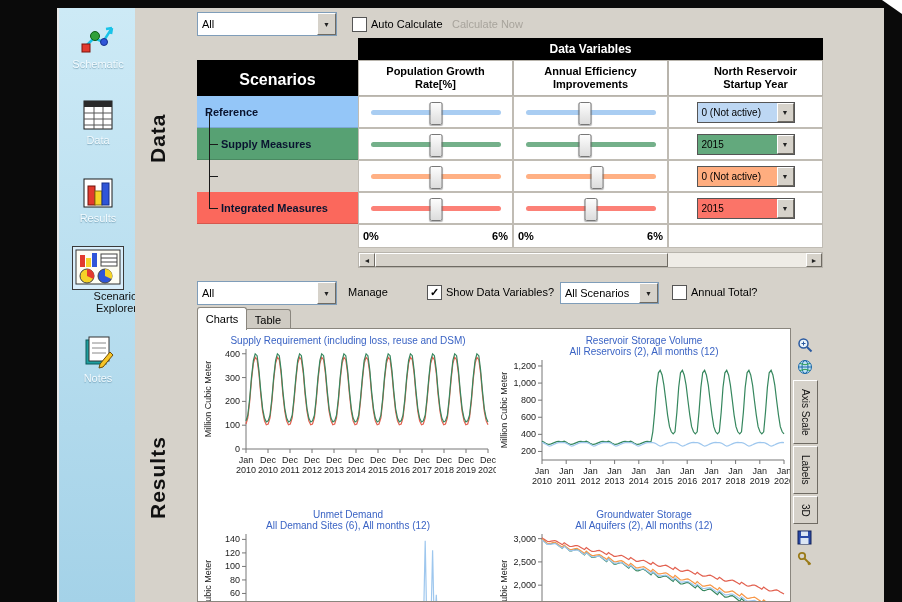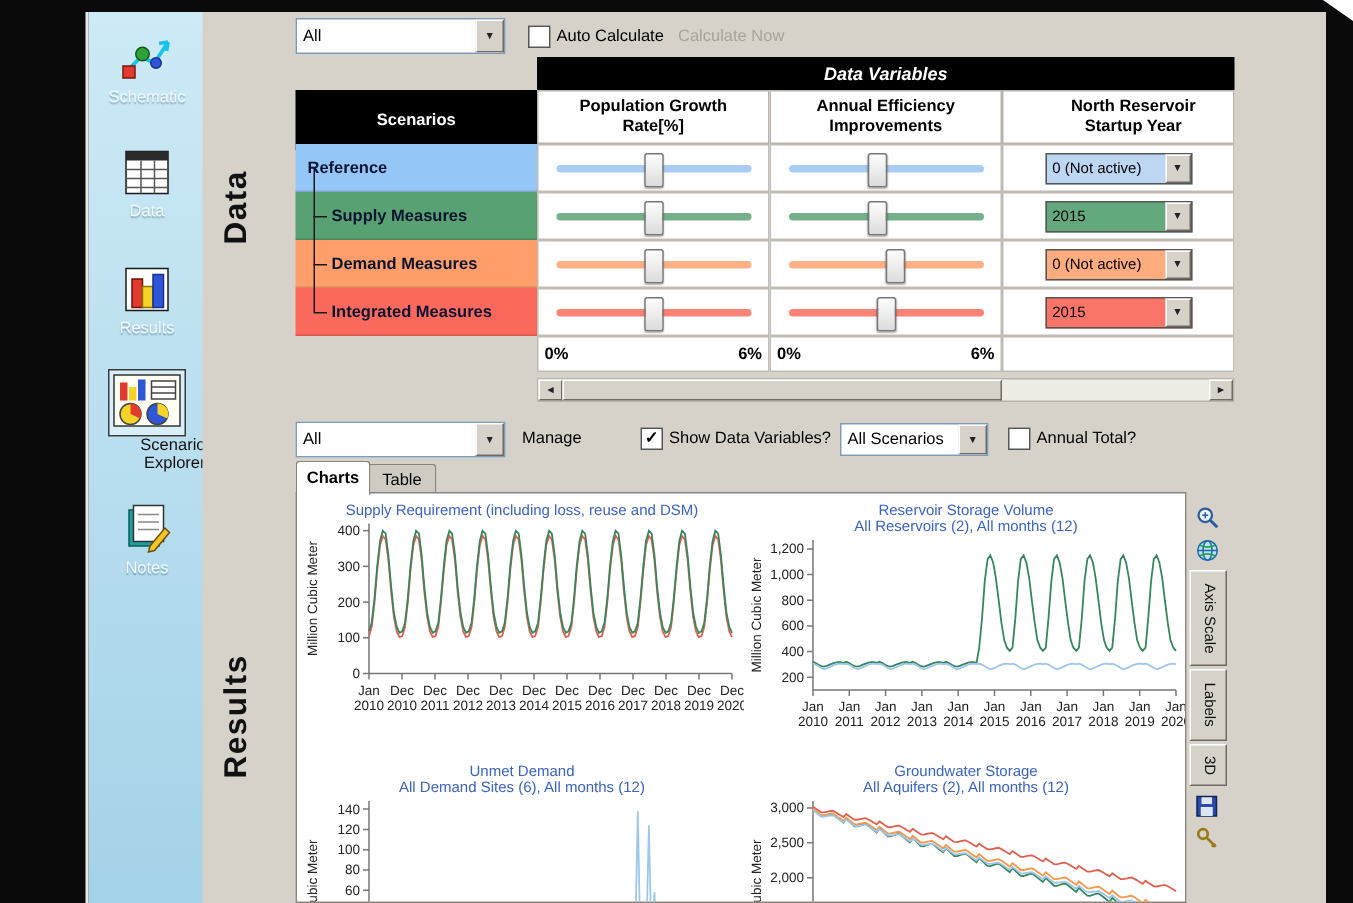--- a/index.html
+++ b/index.html
@@ -42,21 +42,21 @@
   
   .hscroll{position:absolute;height:16px;display:flex;background:#efece6;border:1px solid #b8b4ac;box-sizing:border-box;}
   .sb-btn{width:16px;height:100%;background:#d6d2ca;border:1px solid;border-color:#fff #6f6b63 #6f6b63 #fff;
           font-size:7px;display:flex;align-items:center;justify-content:center;color:#222;box-sizing:border-box;}
   .sb-track{flex:1;position:relative;}
   .sb-thumb{position:absolute;left:0;top:0;height:100%;width:68%;background:#d6d2ca;
             border:1px solid;border-color:#fff #6f6b63 #6f6b63 #fff;box-sizing:border-box;}
   
   .tab{position:absolute;display:flex;align-items:center;justify-content:center;border:1px solid #8a867e;
        border-bottom:none;border-radius:3px 3px 0 0;cursor:pointer;}
-  .tab.active{background:#fff;z-index:3;font-weight:bold;}
+  .tab.active{background:#fff;z-index:3;font-weight:normal;}
   .tab.inactive{background:#cfcbc3;}
   #charts-panel{position:absolute;left:197px;top:328px;width:594px;height:274px;background:#fff;
                 border:1px solid #8a867e;overflow:hidden;box-sizing:border-box;}
   .chart{position:absolute;width:296px;height:172px;}
   .c-title{font-size:10px;color:#3a63c4;text-align:center;line-height:11px;white-space:nowrap;}
   
   #side-toolbar{position:absolute;left:793px;top:334px;width:25px;}
   .vt-btn{width:23px;background:#d6d2ca;border:1px solid;border-color:#fff #6f6b63 #6f6b63 #fff;
           writing-mode:vertical-rl;display:flex;align-items:center;justify-content:center;
           font-size:10px;color:#111;margin:2px 0;cursor:pointer;}
@@ -153,35 +153,32 @@
     <div class="rot-label" style="left:5px;top:40px;width:36px;height:180px;">Data</div>
 
     <div class="dd" style="left:62px;top:4px;width:138px;height:22px;">
       <span class="dd-text">All</span>
       <span class="dd-btn">▼</span>
     </div>
     <span class="cb" style="left:217px;top:9px;"></span>
     <span class="lbl" style="left:236px;top:10px;">Auto Calculate</span>
     <span class="lbl" style="left:317px;top:10px;color:#a8a49c;">Calculate Now</span>
 
-    <div class="blackhdr" style="left:223px;top:30px;width:465px;height:22px;font-size:12px;font-style:italic;">Data Variables</div>
-    <div class="blackhdr" style="left:62px;top:52px;width:161px;height:40px;font-size:11px;">Scenarios</div>
+    <div class="blackhdr" style="left:223px;top:30px;width:465px;height:22px;font-size:12px;">Data Variables</div>
+    <div class="blackhdr" style="left:62px;top:52px;width:161px;height:40px;font-size:16px;">Scenarios</div>
     <div class="colhdr" style="left:223px;top:52px;width:155px;height:36px;">Population Growth Rate[%]</div>
     <div class="colhdr" style="left:378px;top:52px;width:155px;height:36px;">Annual Efficiency Improvements</div>
     <div class="colhdr" style="left:533px;top:52px;width:155px;height:36px;padding-left:26px;">North Reservoir Startup Year</div>
 
     <div style="position:absolute;left:62px;top:88px;width:161px;height:128px;">
       <div class="scen-cell" style="left: 0px; top: 0px; width: 161px; height: 32px; padding-left: 8px; background: rgb(148, 198, 248);">
         <span>Reference</span>
       </div>
       <div class="scen-cell" style="left: 0px; top: 32px; width: 161px; height: 32px; padding-left: 24px; background: rgb(87, 161, 115);">
         <span>Supply Measures</span>
-      </div>
-      <div class="scen-cell" style="left: 0px; top: 64px; width: 161px; height: 32px; padding-left: 24px; background: rgb(255, 158, 107);">
-        <span>Demand Measures</span>
       </div>
       <div class="scen-cell" style="left: 0px; top: 96px; width: 161px; height: 32px; padding-left: 24px; background: rgb(251, 104, 92);">
         <span>Integrated Measures</span>
       </div>
       <div class="treeline" style="left:12px;top:16px;width:1px;height:96px;"></div>
       <div class="treeline" style="left:12px;top:48px;width:9px;height:1px;"></div>
       <div class="treeline" style="left:12px;top:80px;width:9px;height:1px;"></div>
       <div class="treeline" style="left:12px;top:112px;width:9px;height:1px;"></div>
     </div>
 

